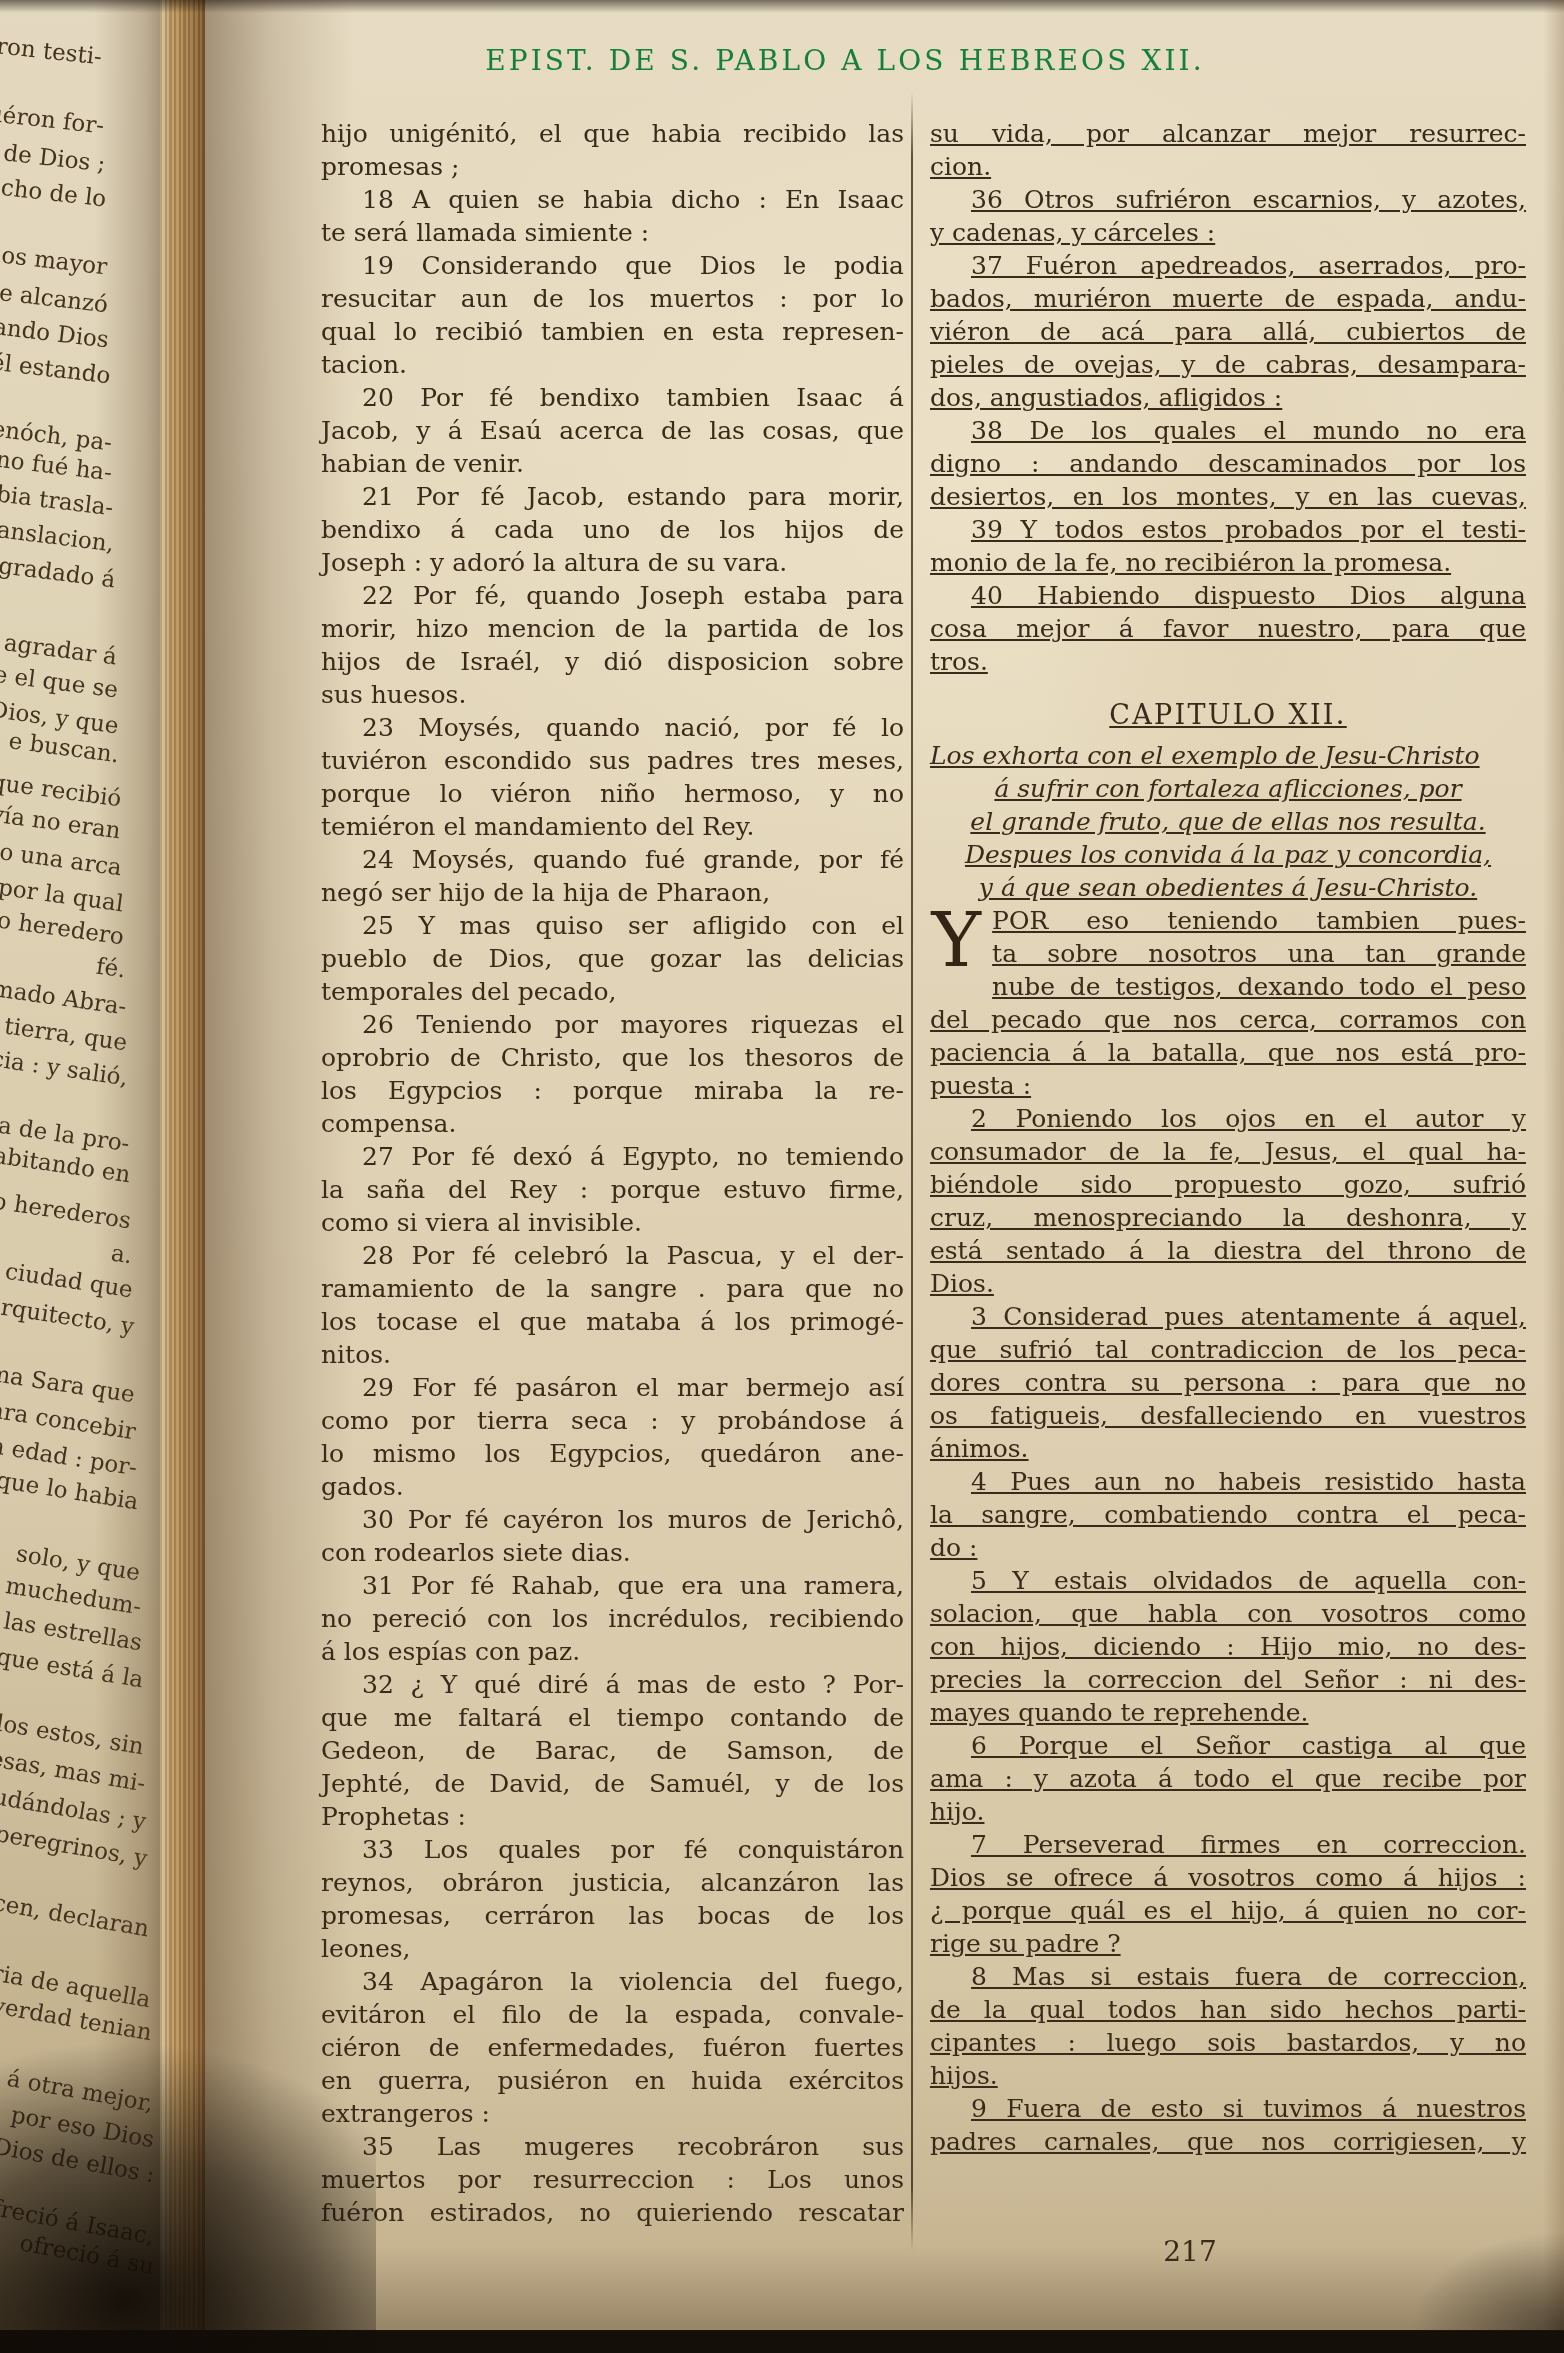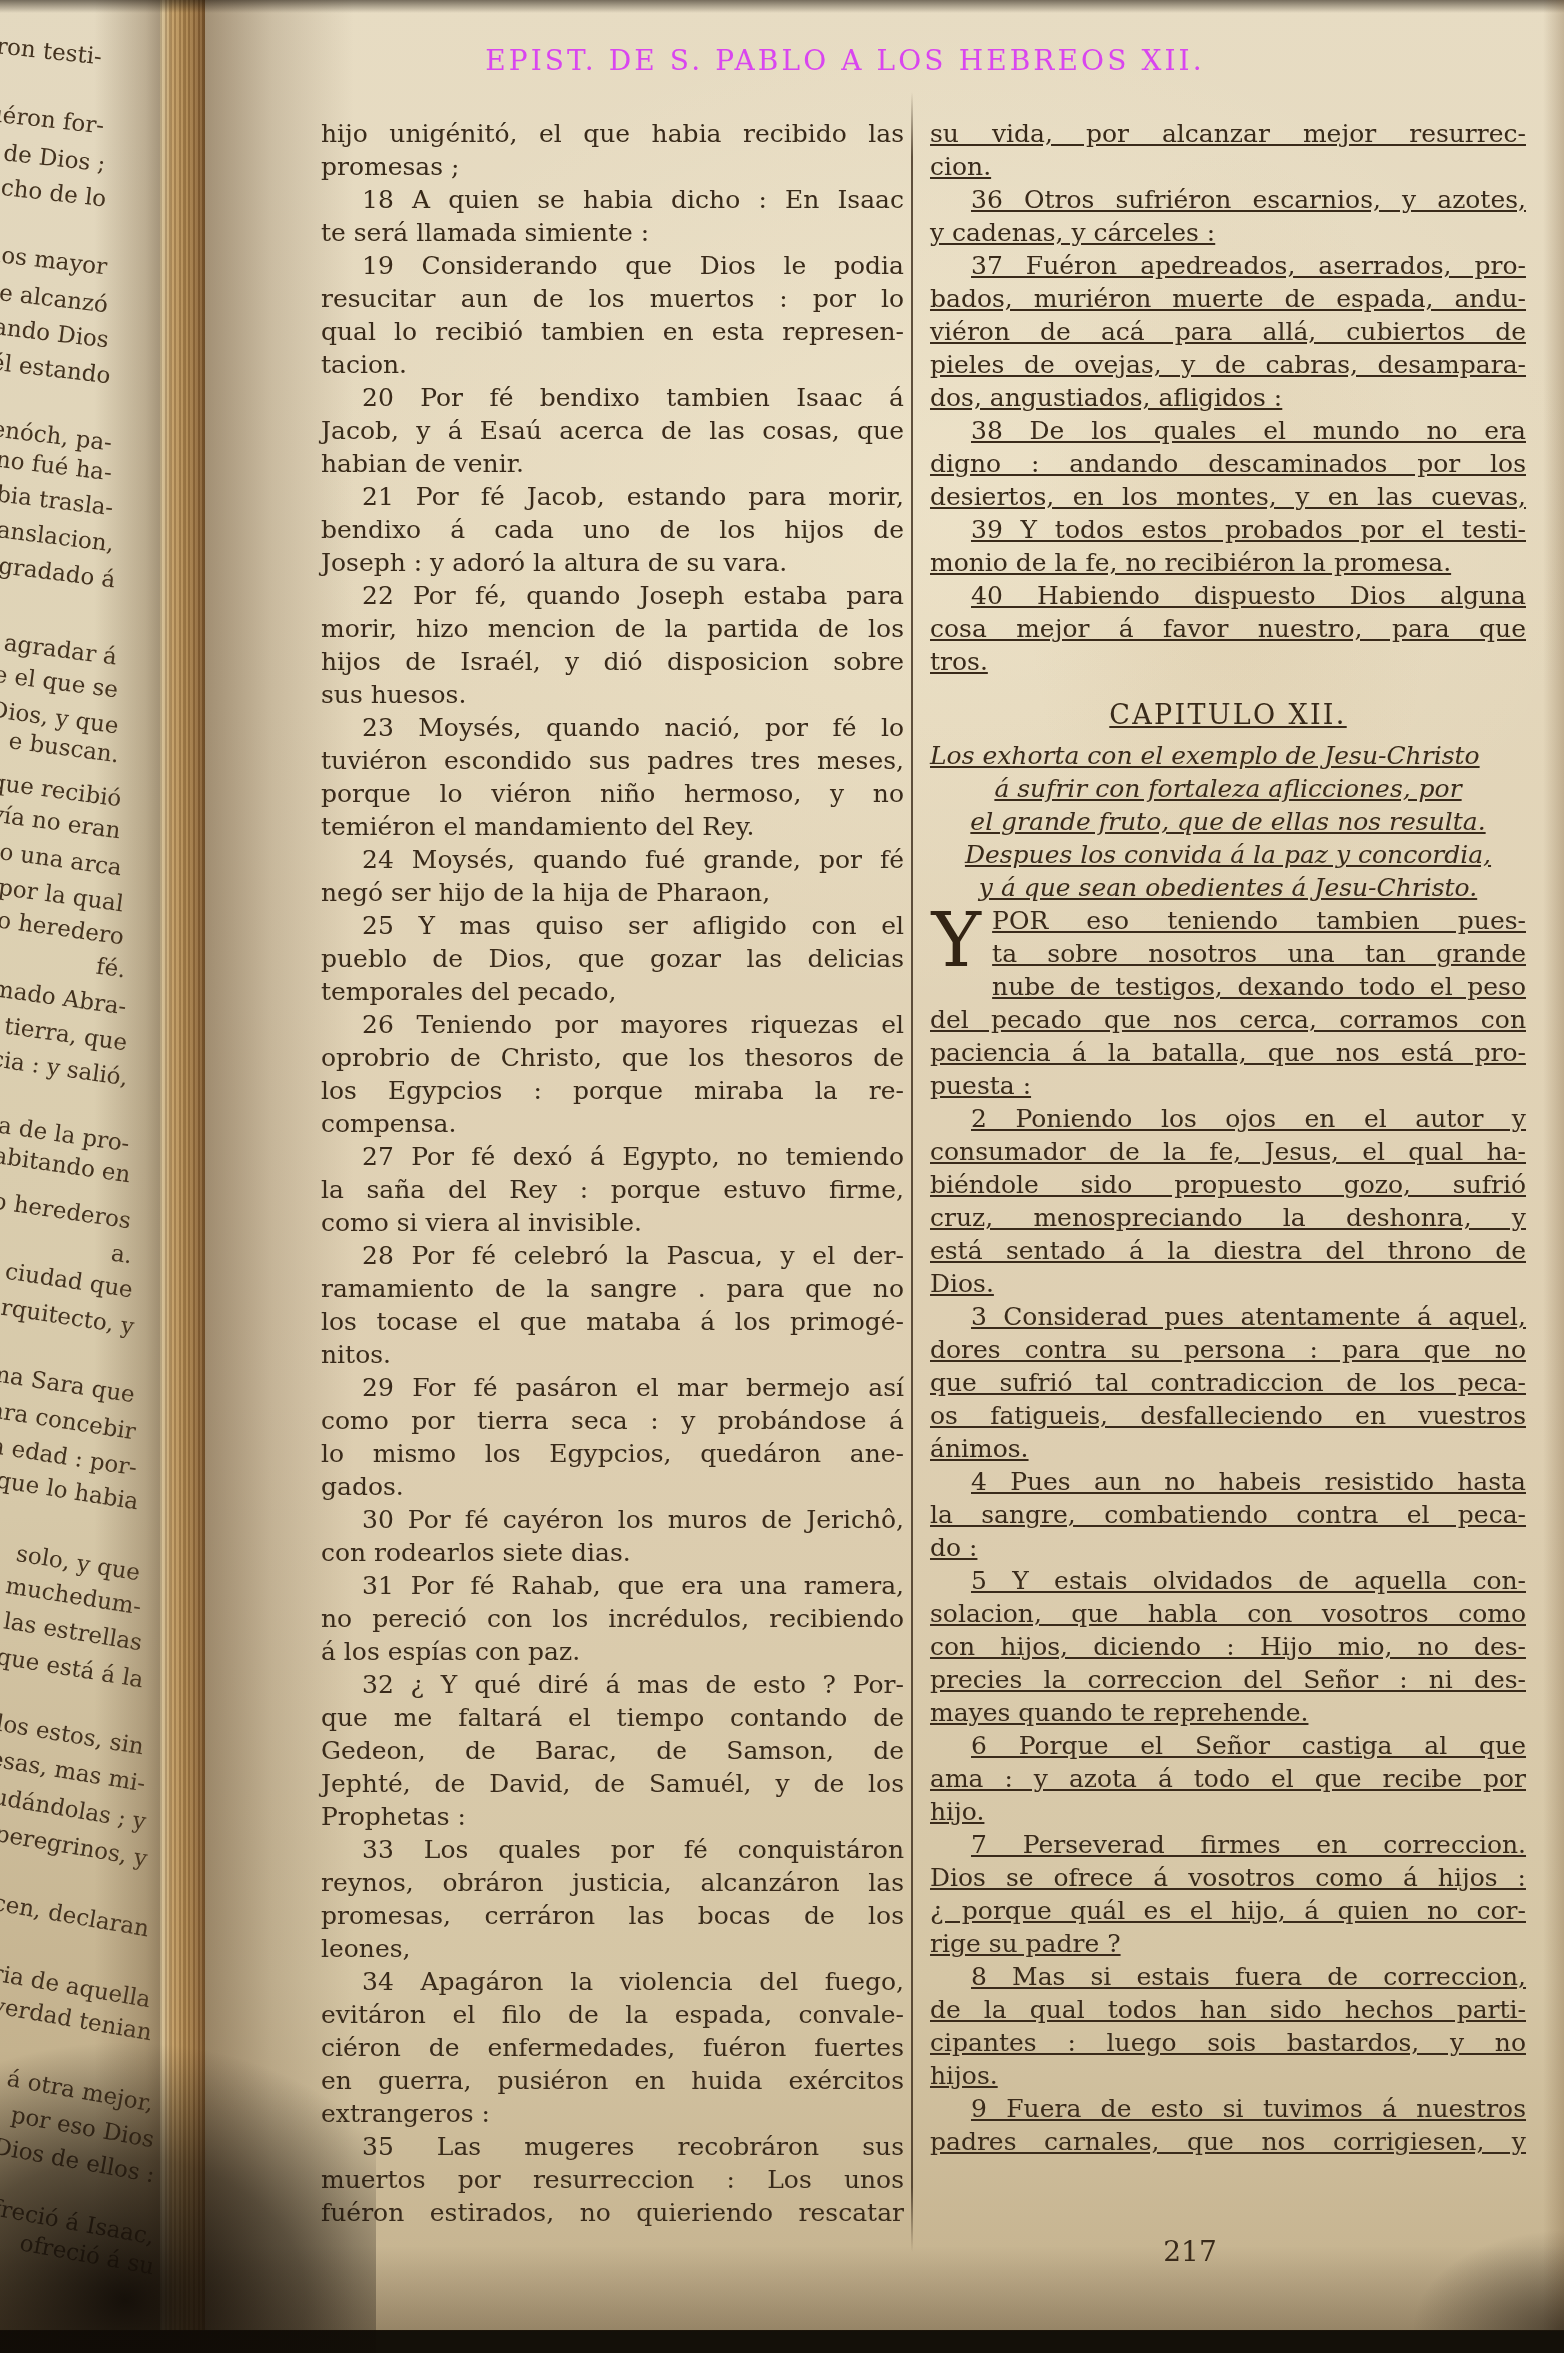--- a/index.html
+++ b/index.html
@@ -63,21 +63,21 @@
     background:radial-gradient(ellipse 203px 133px at 100% 100%, rgba(22,15,8,.55), rgba(22,15,8,0) 75%);
   }
   .stain1 {
     position:absolute; left:955px; top:117px; width:548px; height:1095px;
     background:radial-gradient(ellipse 50% 50% at 50% 40%, rgba(180,140,80,.10), rgba(180,140,80,0) 75%);
   }
   
   .header-line {
     position:absolute; left:258px; top:44px; width:1174px;
     text-align:center; font-size:28px; letter-spacing:3.1px;
-    color:#d946ef; white-space:nowrap;
+    color:#15803d; white-space:nowrap;
   }
   .col { position:absolute; top:117px; font-size:25px; color:#392a1a; }
   .col-left  { left:321px;  width:583px; }
   .col-right { left:930px; width:596px;text-decoration:underline; }
   .para { margin:0; }
   .tline { line-height:33px; height:33px; overflow:visible; white-space:normal; }
   .just  { text-align:justify; text-align-last:justify; }
   .find  { text-indent:41px; }
   .divider {
     position:absolute; left:911px; top:92px; width:2.3px; height:2160px;
@@ -317,22 +317,22 @@
     <div class="para">
       <div class="tline just find">2 Poniendo los ojos en el autor y</div>
       <div class="tline just">consumador de la fe, Jesus, el qual ha-</div>
       <div class="tline just">biéndole sido propuesto gozo, sufrió</div>
       <div class="tline just">cruz, menospreciando la deshonra, y</div>
       <div class="tline just">está sentado á la diestra del throno de</div>
       <div class="tline">Dios.</div>
     </div>
     <div class="para">
       <div class="tline just find">3 Considerad pues atentamente á aquel,</div>
+      <div class="tline just">que sufrió tal contradiccion de los peca-</div>
       <div class="tline just">dores contra su persona : para que no</div>
-      <div class="tline just">que sufrió tal contradiccion de los peca-</div>
       <div class="tline just">os fatigueis, desfalleciendo en vuestros</div>
       <div class="tline">ánimos.</div>
     </div>
     <div class="para">
       <div class="tline just find">4 Pues aun no habeis resistido hasta</div>
       <div class="tline just">la sangre, combatiendo contra el peca-</div>
       <div class="tline">do :</div>
     </div>
     <div class="para">
       <div class="tline just find">5 Y estais olvidados de aquella con-</div>

